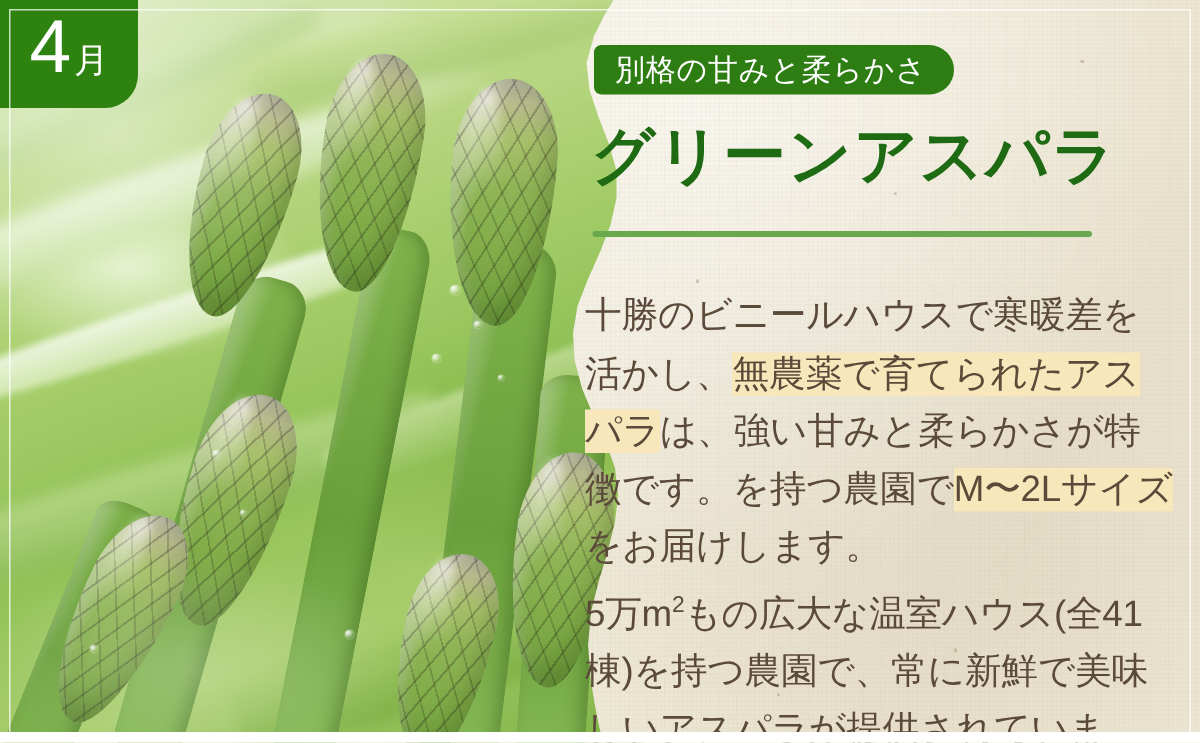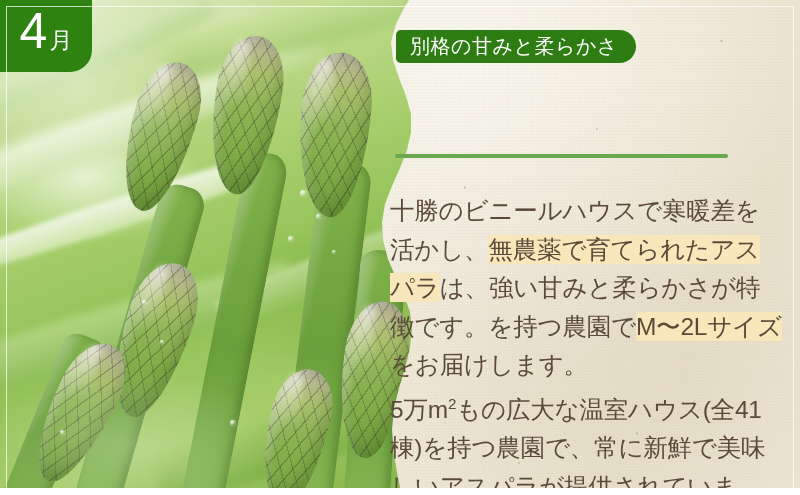--- a/index.html
+++ b/index.html
@@ -321,20 +321,21 @@
     </div>
     <div class="panel-shadow"></div>
   </div>
 
   <div class="content" style="left:368px;">
 
     <div class="pill">
       <span>別格の甘みと柔らかさ</span>
     </div>
 
+    <div class="headline">グリーンアスパラ</div>
 
     <div class="rule"></div>
 
     <div class="body">
       <span>十勝のビニールハウスで寒暖差を活かし、</span><span class="hl">無農薬で育てられたアスパラ</span><span>は、強い甘みと柔らかさが特徴です。を持つ農園で</span><span class="hl">M〜2Lサイズ</span><span>をお届けします。</span><br><span>5万</span><span>m</span><span class="sup">2</span><span>もの広大な温室ハウス(全41棟)を持つ農園で、常に新鮮で美味しいアスパラが提供されています。</span>
     </div>
   </div>
 
   <div class="inner-frame"></div>
   <div class="bottom-band"></div>

